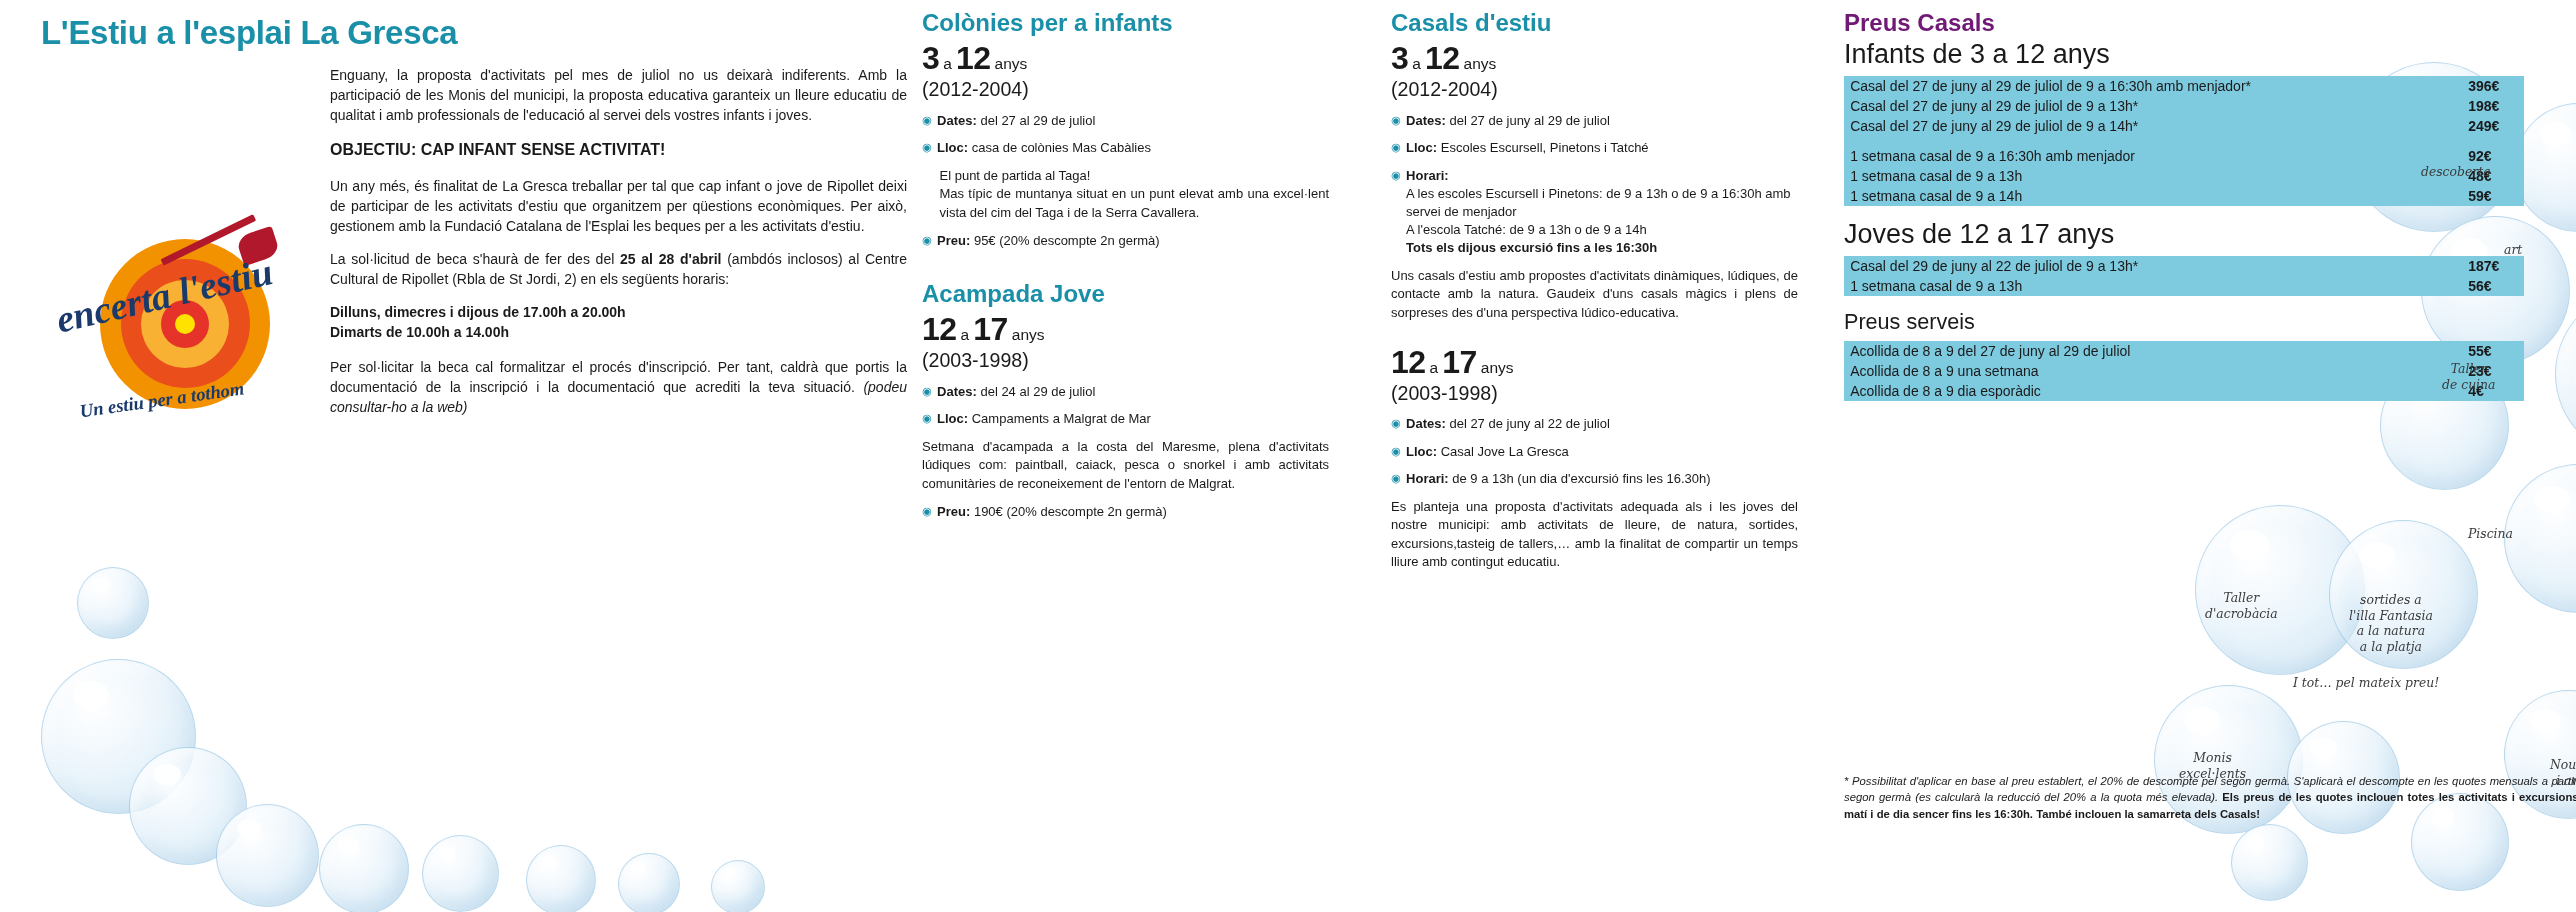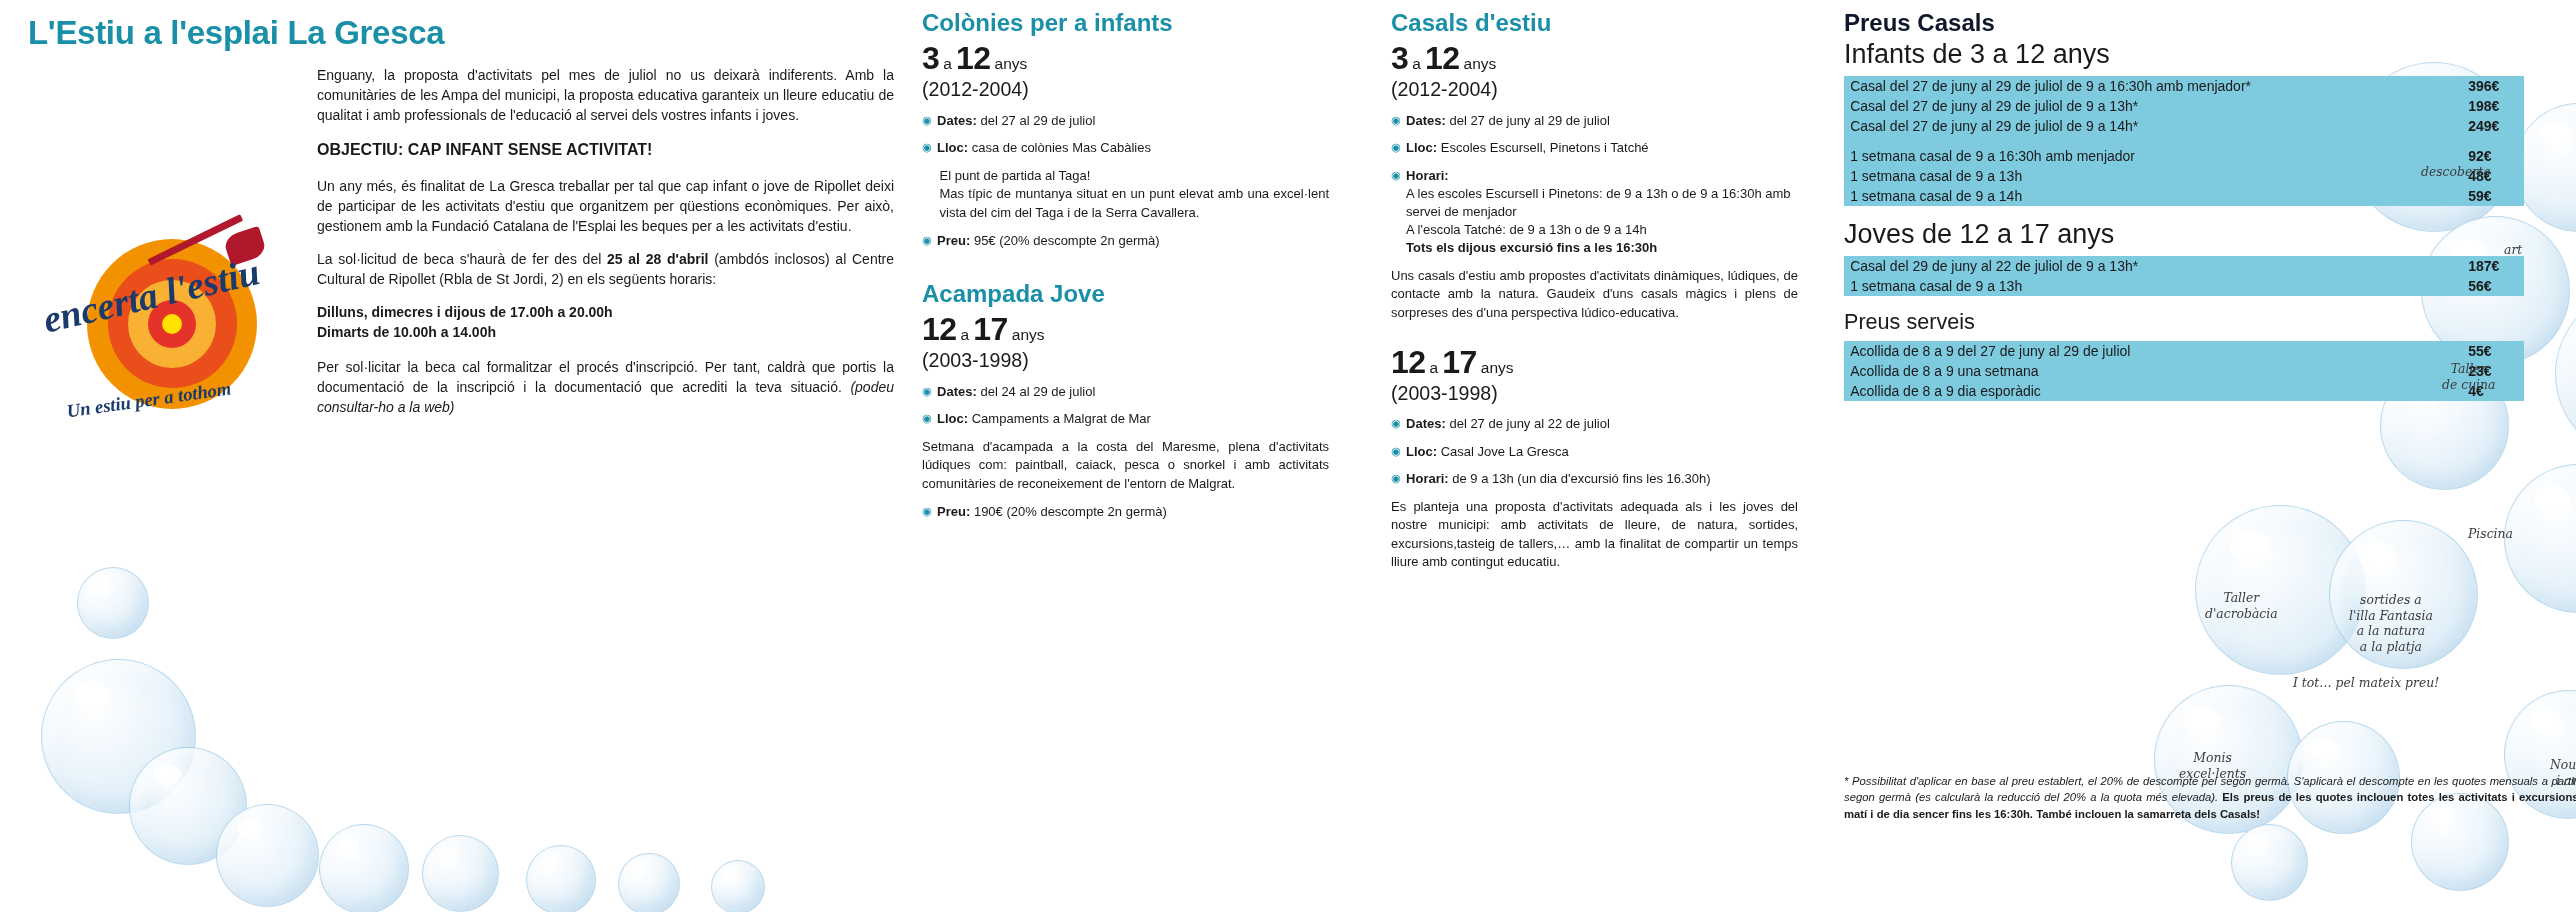--- a/index.html
+++ b/index.html
@@ -28,21 +28,21 @@
     width:24%; height:18%;
     border-radius:50%;
     background:rgba(255,255,255,0.85);
     filter:blur(0.5px);
   }
 
   
   .col { position:absolute; top:0; }
 
   
-  .c1 { left:28px; top:14.4px; width:876px; }
+  .c1 { left:41px; top:14.4px; width:876px; }
   .c1 h1 {
     margin:0 0 13.4px 0;
     font-size:33px; font-weight:bold; color:#1a8fa8; letter-spacing:-0.3px;
   }
   .c1-body { position:relative; padding-left:289px; min-height:592px; }
   .c1-body p {
     margin:0 0 13.4px 0;
     font-size:14px; line-height:1.42; text-align:justify;
     max-width:577px;
   }
@@ -89,21 +89,21 @@
   .field .bul { color:#1a8fa8; font-size:11.3px; line-height:1.5; flex:0 0 auto;}
   .field b { font-weight:bold; }
   .note { font-size:13px; line-height:1.42; text-align:justify; margin:0 0 10.3px 0; }
   .note.indent { padding-left:17.5px; }
 
   .c2 { left:922px; top:9.3px; width:407px; }
   .c3 { left:1391px; top:9.3px; width:407px; }
   .c4 { left:1844px; top:9.3px; width:680px; }
 
   
-  .c4 h2.sec { font-size:24px; font-weight:bold; color:#0f172a; margin:0 0 2.1px 0; }
+  .c4 h2.sec { font-size:24px; font-weight:bold; color:#701a75; margin:0 0 2.1px 0; }
   .c4 h3.sub { font-size:27px; font-weight:normal; margin:0 0 5.2px 0; }
   .ptable {
     background:#7ecbe0;
     width:100%;
     border-collapse:collapse;
     margin:0 0 13.4px 0;
     font-size:14px;
   }
   .ptable td { padding:2.1px 6.2px; vertical-align:top; }
   .ptable td.price { text-align:left; font-weight:bold; white-space:nowrap; width:62px; }
@@ -170,21 +170,21 @@
           <div class="ring5"></div>
         </div>
         <div class="dart">
           <div class="shaft"></div>
           <div class="fletch"></div>
         </div>
         <div class="logo-text-a">encerta l'estiu</div>
         <div class="logo-text-b">Un estiu per a tothom</div>
       </div>
 
-      <p>Enguany, la proposta d'activitats pel mes de juliol no us deixarà indiferents. Amb la comunitàries de les Ampa del municipi, la proposta educativa garanteix un lleure educatiu de qualitat i amb professionals de l'educació al servei dels vostres infants i joves.</p>
+      <p>Enguany, la proposta d'activitats pel mes de juliol no us deixarà indiferents. Amb la participació de les Monis del municipi, la proposta educativa garanteix un lleure educatiu de qualitat i amb professionals de l'educació al servei dels vostres infants i joves.</p>
       <p class="objectiu">OBJECTIU: CAP INFANT SENSE ACTIVITAT!</p>
       <p>Un any més, és finalitat de La Gresca treballar per tal que cap infant o jove de Ripollet deixi de participar de les activitats d'estiu que organitzem per qüestions econòmiques. Per això, gestionem amb la Fundació Catalana de l'Esplai les beques per a les activitats d'estiu.</p>
       <p>
         <span>La sol·licitud de beca s'haurà de fer des del </span><b>25 al 28 d'abril</b><span> (ambdós inclosos) al Centre Cultural de Ripollet (Rbla de St Jordi, 2) en els següents horaris:</span>
       </p>
       <p class="horaris">
         <span>Dilluns, dimecres i dijous de 17.00h a 20.00h</span><br>
         <span>Dimarts de 10.00h a 14.00h</span>
       </p>
       <p>

